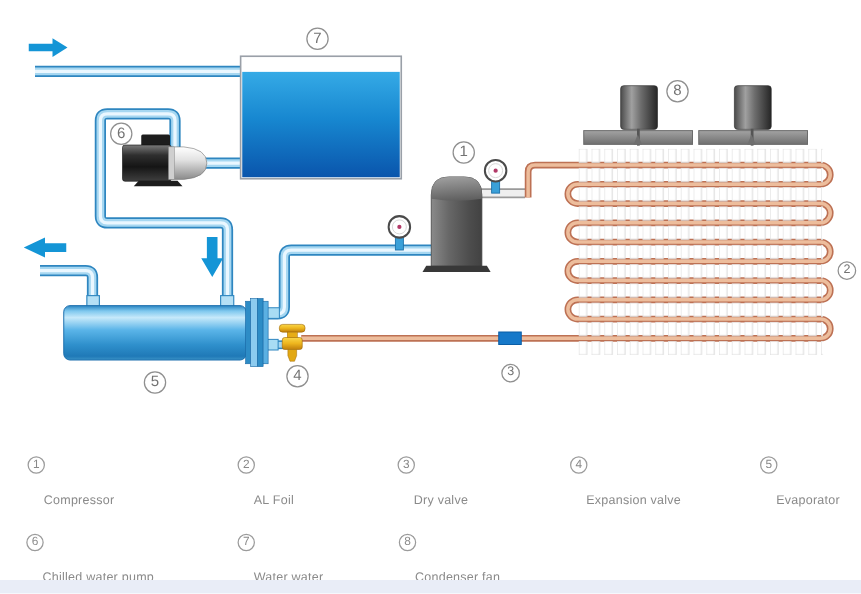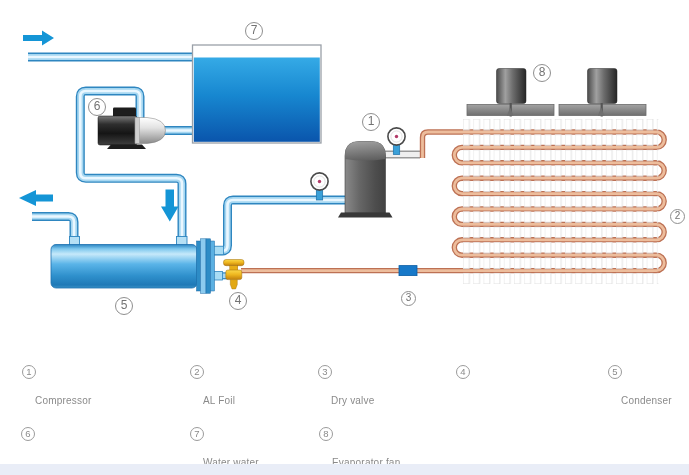--- a/index.html
+++ b/index.html
@@ -231,33 +231,35 @@
   <div class="legend-item" style="left:190px;top:361px">
     <span class="lnum">2</span>
     <span class="llabel">AL Foil</span>
   </div>
   <div class="legend-item" style="left:318px;top:361px">
     <span class="lnum">3</span>
     <span class="llabel">Dry valve</span>
   </div>
   <div class="legend-item" style="left:456px;top:361px">
     <span class="lnum">4</span>
+    <span class="llabel">Expansion valve</span>
   </div>
   <div class="legend-item" style="left:608px;top:361px">
     <span class="lnum">5</span>
-    <span class="llabel">Condenser</span>
+    <span class="llabel">Evaporator</span>
   </div>
   <div class="legend-item" style="left:21px;top:423px">
     <span class="lnum">6</span>
+    <span class="llabel">Chilled water pump</span>
   </div>
   <div class="legend-item" style="left:190px;top:423px">
     <span class="lnum">7</span>
     <span class="llabel">Water water</span>
   </div>
   <div class="legend-item" style="left:319px;top:423px">
     <span class="lnum">8</span>
-    <span class="llabel">Evaporator fan</span>
+    <span class="llabel">Condenser fan</span>
   </div>
 </div>
 
 <div class="footer-band"></div>
 
 </div>
 
 </body></html>

